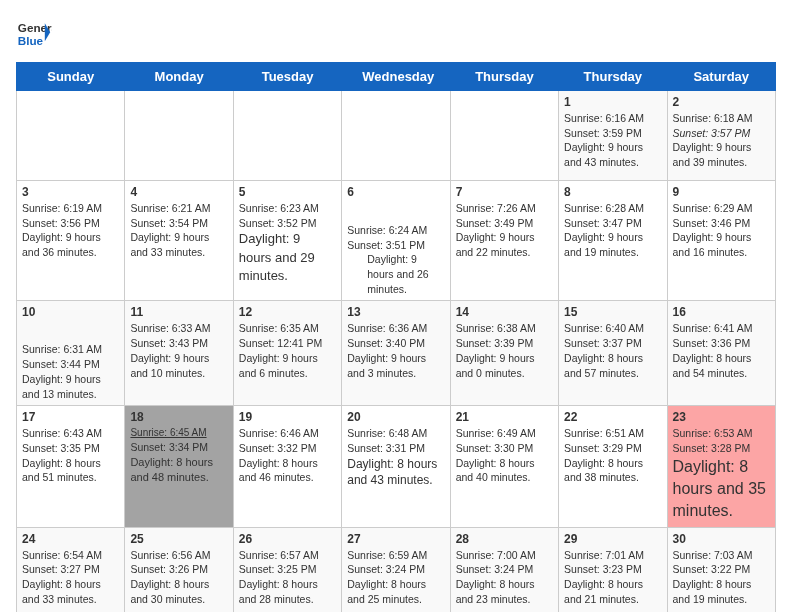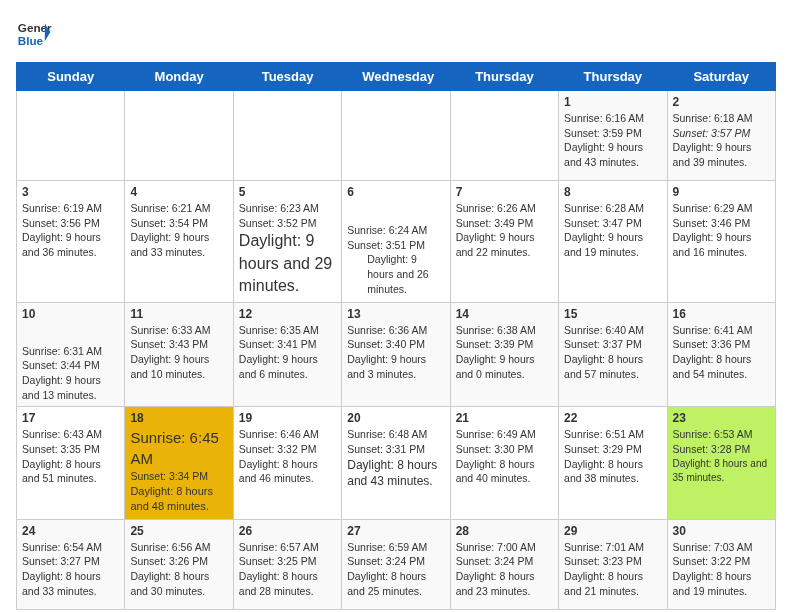--- a/index.html
+++ b/index.html
@@ -136,31 +136,31 @@
         <td style="background: rgb(255, 255, 255);">
           <span class="day-num">4</span>
           <span style="display: block; font-size: 10.5px; line-height: 1.4;">Sunrise: 6:21 AM</span>
           <span style="display: block; font-size: 10.5px; line-height: 1.4;">Sunset: 3:54 PM</span>
           <span style="display: block; font-size: 10.5px; line-height: 1.4;">Daylight: 9 hours and 33 minutes.</span>
         </td>
         <td style="background: rgb(255, 255, 255);">
           <span class="day-num">5</span>
           <span style="display: block; font-size: 10.5px; line-height: 1.4;">Sunrise: 6:23 AM</span>
           <span style="display: block; font-size: 10.5px; line-height: 1.4;">Sunset: 3:52 PM</span>
-          <span style="display: block; font-size: 16px; line-height: 1.4;">Daylight: 9 hours and 29 minutes.</span>
+          <span style="display: block; font-size: 13px; line-height: 1.4;">Daylight: 9 hours and 29 minutes.</span>
         </td>
         <td style="background: rgb(255, 255, 255);">
           <span class="day-num">6</span>
           <span style="display: block; font-size: 10.5px; line-height: 1.4; margin-top: 24px;">Sunrise: 6:24 AM</span>
           <span style="display: block; font-size: 10.5px; line-height: 1.4;">Sunset: 3:51 PM</span>
           <span style="display: block; font-size: 10.5px; line-height: 1.4; margin-left: 20px;">Daylight: 9 hours and 26 minutes.</span>
         </td>
         <td style="background: rgb(255, 255, 255);">
           <span class="day-num">7</span>
-          <span style="display: block; font-size: 10.5px; line-height: 1.4;">Sunrise: 6:26 AM</span>
+          <span style="display: block; font-size: 10.5px; line-height: 1.4;">Sunrise: 7:26 AM</span>
           <span style="display: block; font-size: 10.5px; line-height: 1.4;">Sunset: 3:49 PM</span>
           <span style="display: block; font-size: 10.5px; line-height: 1.4;">Daylight: 9 hours and 22 minutes.</span>
         </td>
         <td style="background: rgb(255, 255, 255);">
           <span class="day-num">8</span>
           <span style="display: block; font-size: 10.5px; line-height: 1.4;">Sunrise: 6:28 AM</span>
           <span style="display: block; font-size: 10.5px; line-height: 1.4;">Sunset: 3:47 PM</span>
           <span style="display: block; font-size: 10.5px; line-height: 1.4;">Daylight: 9 hours and 19 minutes.</span>
         </td>
         <td style="background: rgb(255, 255, 255);">
@@ -179,21 +179,21 @@
         </td>
         <td style="background: rgb(249, 249, 249);">
           <span class="day-num">11</span>
           <span style="display: block; font-size: 10.5px; line-height: 1.4;">Sunrise: 6:33 AM</span>
           <span style="display: block; font-size: 10.5px; line-height: 1.4;">Sunset: 3:43 PM</span>
           <span style="display: block; font-size: 10.5px; line-height: 1.4;">Daylight: 9 hours and 10 minutes.</span>
         </td>
         <td style="background: rgb(249, 249, 249);">
           <span class="day-num">12</span>
           <span style="display: block; font-size: 10.5px; line-height: 1.4;">Sunrise: 6:35 AM</span>
-          <span style="display: block; font-size: 10.5px; line-height: 1.4;">Sunset: 3:41 PM</span>
+          <span style="display: block; font-size: 10.5px; line-height: 1.4;">Sunset: 12:41 PM</span>
           <span style="display: block; font-size: 10.5px; line-height: 1.4;">Daylight: 9 hours and 6 minutes.</span>
         </td>
         <td style="background: rgb(249, 249, 249);">
           <span class="day-num">13</span>
           <span style="display: block; font-size: 10.5px; line-height: 1.4;">Sunrise: 6:36 AM</span>
           <span style="display: block; font-size: 10.5px; line-height: 1.4;">Sunset: 3:40 PM</span>
           <span style="display: block; font-size: 10.5px; line-height: 1.4;">Daylight: 9 hours and 3 minutes.</span>
         </td>
         <td style="background: rgb(249, 249, 249);">
           <span class="day-num">14</span>
@@ -214,23 +214,23 @@
           <span style="display: block; font-size: 10.5px; line-height: 1.4;">Daylight: 8 hours and 54 minutes.</span>
         </td>
       </tr>
       <tr class="week-row">
         <td style="background: rgb(255, 255, 255);">
           <span class="day-num">17</span>
           <span style="display: block; font-size: 10.5px; line-height: 1.4;">Sunrise: 6:43 AM</span>
           <span style="display: block; font-size: 10.5px; line-height: 1.4;">Sunset: 3:35 PM</span>
           <span style="display: block; font-size: 10.5px; line-height: 1.4;">Daylight: 8 hours and 51 minutes.</span>
         </td>
-        <td style="background: #eab308; margin-left: 48px;">
+        <td style="background: #a3a3a3; margin-left: 48px;">
           <span class="day-num">18</span>
-          <span style="display: block; font-size: 15px; line-height: 1.4;">Sunrise: 6:45 AM</span>
+          <span style="display: block; font-size: 10px; line-height: 1.4; text-decoration: underline;">Sunrise: 6:45 AM</span>
           <span style="display: block; font-size: 10.5px; line-height: 1.4;">Sunset: 3:34 PM</span>
           <span style="display: block; font-size: 11px; line-height: 1.4;">Daylight: 8 hours and 48 minutes.</span>
         </td>
         <td style="background: rgb(255, 255, 255);">
           <span class="day-num">19</span>
           <span style="display: block; font-size: 10.5px; line-height: 1.4;">Sunrise: 6:46 AM</span>
           <span style="display: block; font-size: 10.5px; line-height: 1.4;">Sunset: 3:32 PM</span>
           <span style="display: block; font-size: 10.5px; line-height: 1.4;">Daylight: 8 hours and 46 minutes.</span>
         </td>
         <td style="background: rgb(255, 255, 255);">
@@ -244,25 +244,25 @@
           <span style="display: block; font-size: 10.5px; line-height: 1.4;">Sunrise: 6:49 AM</span>
           <span style="display: block; font-size: 10.5px; line-height: 1.4;">Sunset: 3:30 PM</span>
           <span style="display: block; font-size: 10.5px; line-height: 1.4;">Daylight: 8 hours and 40 minutes.</span>
         </td>
         <td style="background: rgb(255, 255, 255);">
           <span class="day-num">22</span>
           <span style="display: block; font-size: 10.5px; line-height: 1.4;">Sunrise: 6:51 AM</span>
           <span style="display: block; font-size: 10.5px; line-height: 1.4;">Sunset: 3:29 PM</span>
           <span style="display: block; font-size: 10.5px; line-height: 1.4;">Daylight: 8 hours and 38 minutes.</span>
         </td>
-        <td style="background: #bef264;">
+        <td style="background: #fca5a5;">
           <span class="day-num">23</span>
           <span style="display: block; font-size: 10.5px; line-height: 1.4;">Sunrise: 6:53 AM</span>
           <span style="display: block; font-size: 10.5px; line-height: 1.4;">Sunset: 3:28 PM</span>
-          <span style="display: block; font-size: 10px; line-height: 1.4;">Daylight: 8 hours and 35 minutes.</span>
+          <span style="display: block; font-size: 16px; line-height: 1.4;">Daylight: 8 hours and 35 minutes.</span>
         </td>
       </tr>
       <tr class="week-row">
         <td style="background: rgb(249, 249, 249);">
           <span class="day-num">24</span>
           <span style="display: block; font-size: 10.5px; line-height: 1.4;">Sunrise: 6:54 AM</span>
           <span style="display: block; font-size: 10.5px; line-height: 1.4;">Sunset: 3:27 PM</span>
           <span style="display: block; font-size: 10.5px; line-height: 1.4;">Daylight: 8 hours and 33 minutes.</span>
         </td>
         <td style="background: rgb(249, 249, 249);">

